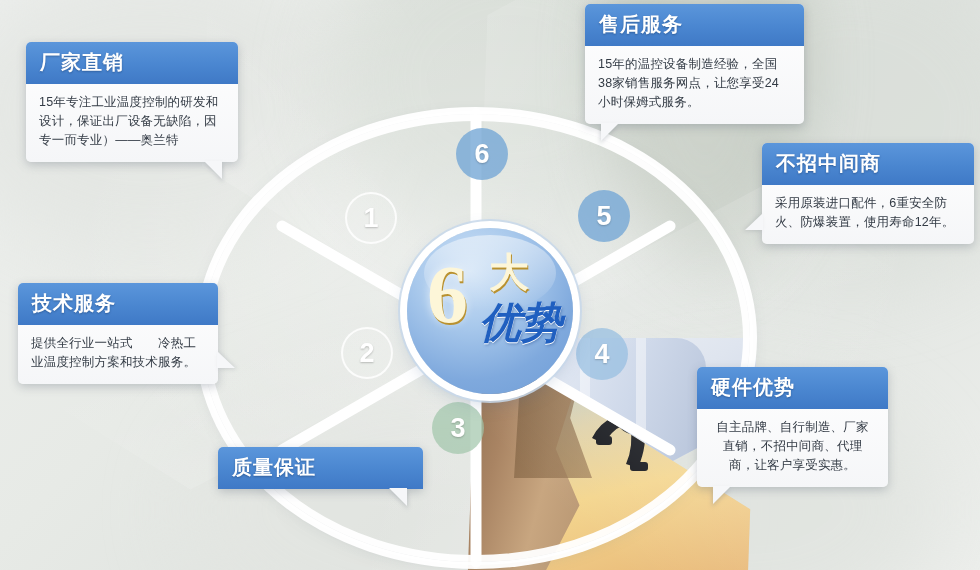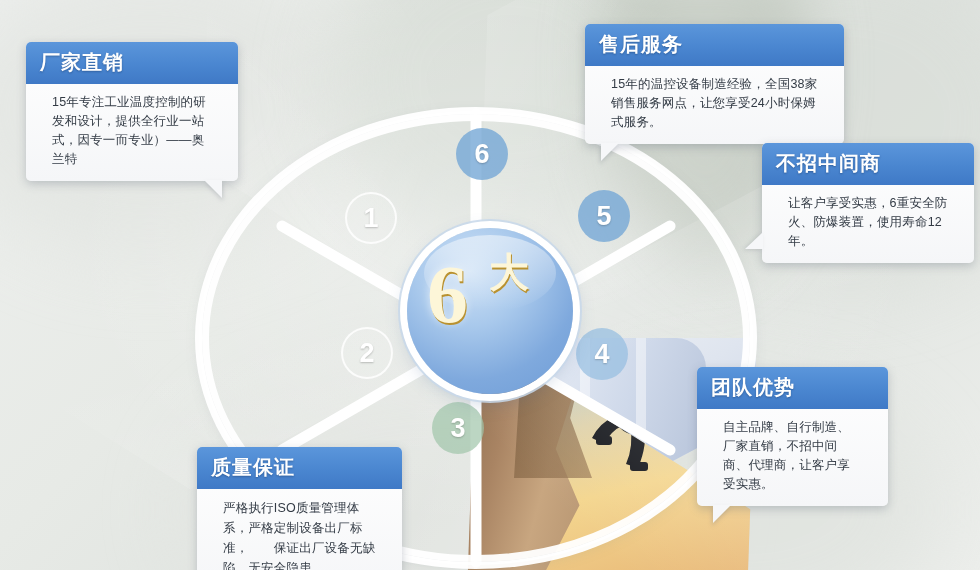--- a/index.html
+++ b/index.html
@@ -90,41 +90,41 @@
     font-weight:bold; font-style:italic; color:#1f5fc0; font-family:"Liberation Serif",serif;
     text-shadow:0 1px 0 #fff, 1px 2px 3px rgba(20,60,130,.35); letter-spacing:-1px; }
 
   
   .card { position:absolute; background:linear-gradient(180deg,#ffffff,#f5f6f8);
     border-radius:5px; box-shadow:0 3px 10px rgba(90,100,115,.30); overflow:visible; }
   .card .hd-bar { background:linear-gradient(180deg,#5b96db 0%,#4a86d0 55%,#3f79c6 100%);
     border-radius:5px 5px 0 0; padding:7px 14px 8px; }
   .card .hd-bar span { color:#ffffff; font-size:20px; font-weight:bold; letter-spacing:1px;
     text-shadow:0 1px 2px rgba(20,50,95,.45); }
-  .card .bodytext { padding:9px 26px 12px; color:#333b45; font-size:12.5px; line-height:19px;
+  .card .bodytext { padding:9px 13px 12px; color:#333b45; font-size:12.5px; line-height:19px;
     letter-spacing:.2px; }
   .tail { position:absolute; width:0; height:0; }
   .tail-br { right:16px; bottom:-17px; border-left:18px solid transparent;
     border-right:0 solid transparent; border-top:18px solid #f6f7f9;
     filter:drop-shadow(1px 3px 2px rgba(90,100,115,.25)); }
   .tail-bl { left:16px; bottom:-17px; border-right:18px solid transparent;
     border-left:0 solid transparent; border-top:18px solid #f6f7f9;
     filter:drop-shadow(-1px 3px 2px rgba(90,100,115,.25)); }
   .tail-lb { left:-17px; bottom:14px; border-top:17px solid transparent;
     border-right:18px solid #f6f7f9; filter:drop-shadow(-2px 1px 2px rgba(90,100,115,.22)); }
   .tail-rb { right:-17px; bottom:16px; border-top:17px solid transparent;
     border-left:18px solid #f6f7f9; filter:drop-shadow(2px 1px 2px rgba(90,100,115,.22)); }
 
   #card-team   { left:26px;  top:42px;  width:212px; }
-  #card-after  { left:585px; top:4px;   width:259px;margin-top:20px; }
+  #card-after  { left:585px; top:4px;   width:219px; }
   #card-hard   { left:762px; top:143px; width:212px; }
   #card-tech   { left:18px;  top:283px; width:200px; }
   #card-soft   { left:697px; top:367px; width:191px; }
-  #card-qual   { left:197px; top:447px; width:205px; }
-  #card-soft .bodytext { }
+  #card-qual   { left:218px; top:447px; width:205px; }
+  #card-soft .bodytext { text-align:center; }
   #card-qual .bodytext { line-height:20px; }
 </style>
 </head>
 <body>
 
 <div id="stage">
 
   <div class="bg-blob bg-b1"></div>
   <div class="bg-blob bg-b2"></div>
   <div class="bg-blob bg-b3"></div>
@@ -215,56 +215,63 @@
     <span>5</span>
     </div>
   <div class="badge fill" style="left:456px; top:128px;">
     <span>6</span>
     </div>
 
   <div id="emblem">
     <div class="gloss"></div>
     <div class="em-6">6</div>
     <div class="em-da">大</div>
+    <div class="em-ys">优势</div>
   </div>
 
   <div class="card" id="card-team">
     <div class="hd-bar">
       <span>厂家直销</span>
     </div>
-    <div class="bodytext">15年专注工业温度控制的研发和设计，提供全行业一站式，因专一而专业）——奥兰特</div>
+    <div class="bodytext">15年专注工业温度控制的研发和设计，保证出厂设备无缺陷，因专一而专业）——奥兰特</div>
     <div class="tail tail-br"></div>
   </div>
 
   <div class="card" id="card-after">
     <div class="hd-bar">
       <span>售后服务</span>
     </div>
     <div class="bodytext">15年的温控设备制造经验，全国38家销售服务网点，让您享受24小时保姆式服务。</div>
     <div class="tail tail-bl"></div>
   </div>
 
   <div class="card" id="card-hard">
     <div class="hd-bar">
       <span>不招中间商</span>
     </div>
-    <div class="bodytext">让客户享受实惠，6重安全防火、防爆装置，使用寿命12年。</div>
+    <div class="bodytext">采用原装进口配件，6重安全防火、防爆装置，使用寿命12年。</div>
     <div class="tail tail-lb"></div>
   </div>
 
+  <div class="card" id="card-tech">
+    <div class="hd-bar">
+      <span>技术服务</span>
+    </div>
+    <div class="bodytext">提供全行业一站式　　冷热工业温度控制方案和技术服务。</div>
+    <div class="tail tail-rb"></div>
+  </div>
 
   <div class="card" id="card-soft">
     <div class="hd-bar">
-      <span>团队优势</span>
+      <span>硬件优势</span>
     </div>
     <div class="bodytext">自主品牌、自行制造、厂家直销，不招中间商、代理商，让客户享受实惠。</div>
     <div class="tail tail-bl"></div>
   </div>
 
   <div class="card" id="card-qual">
     <div class="hd-bar">
       <span>质量保证</span>
     </div>
-    <div class="bodytext">严格执行ISO质量管理体系，严格定制设备出厂标准，　　保证出厂设备无缺陷、无安全隐患。</div>
     <div class="tail tail-br"></div>
   </div>
 
 </div>
 
 </body></html>

